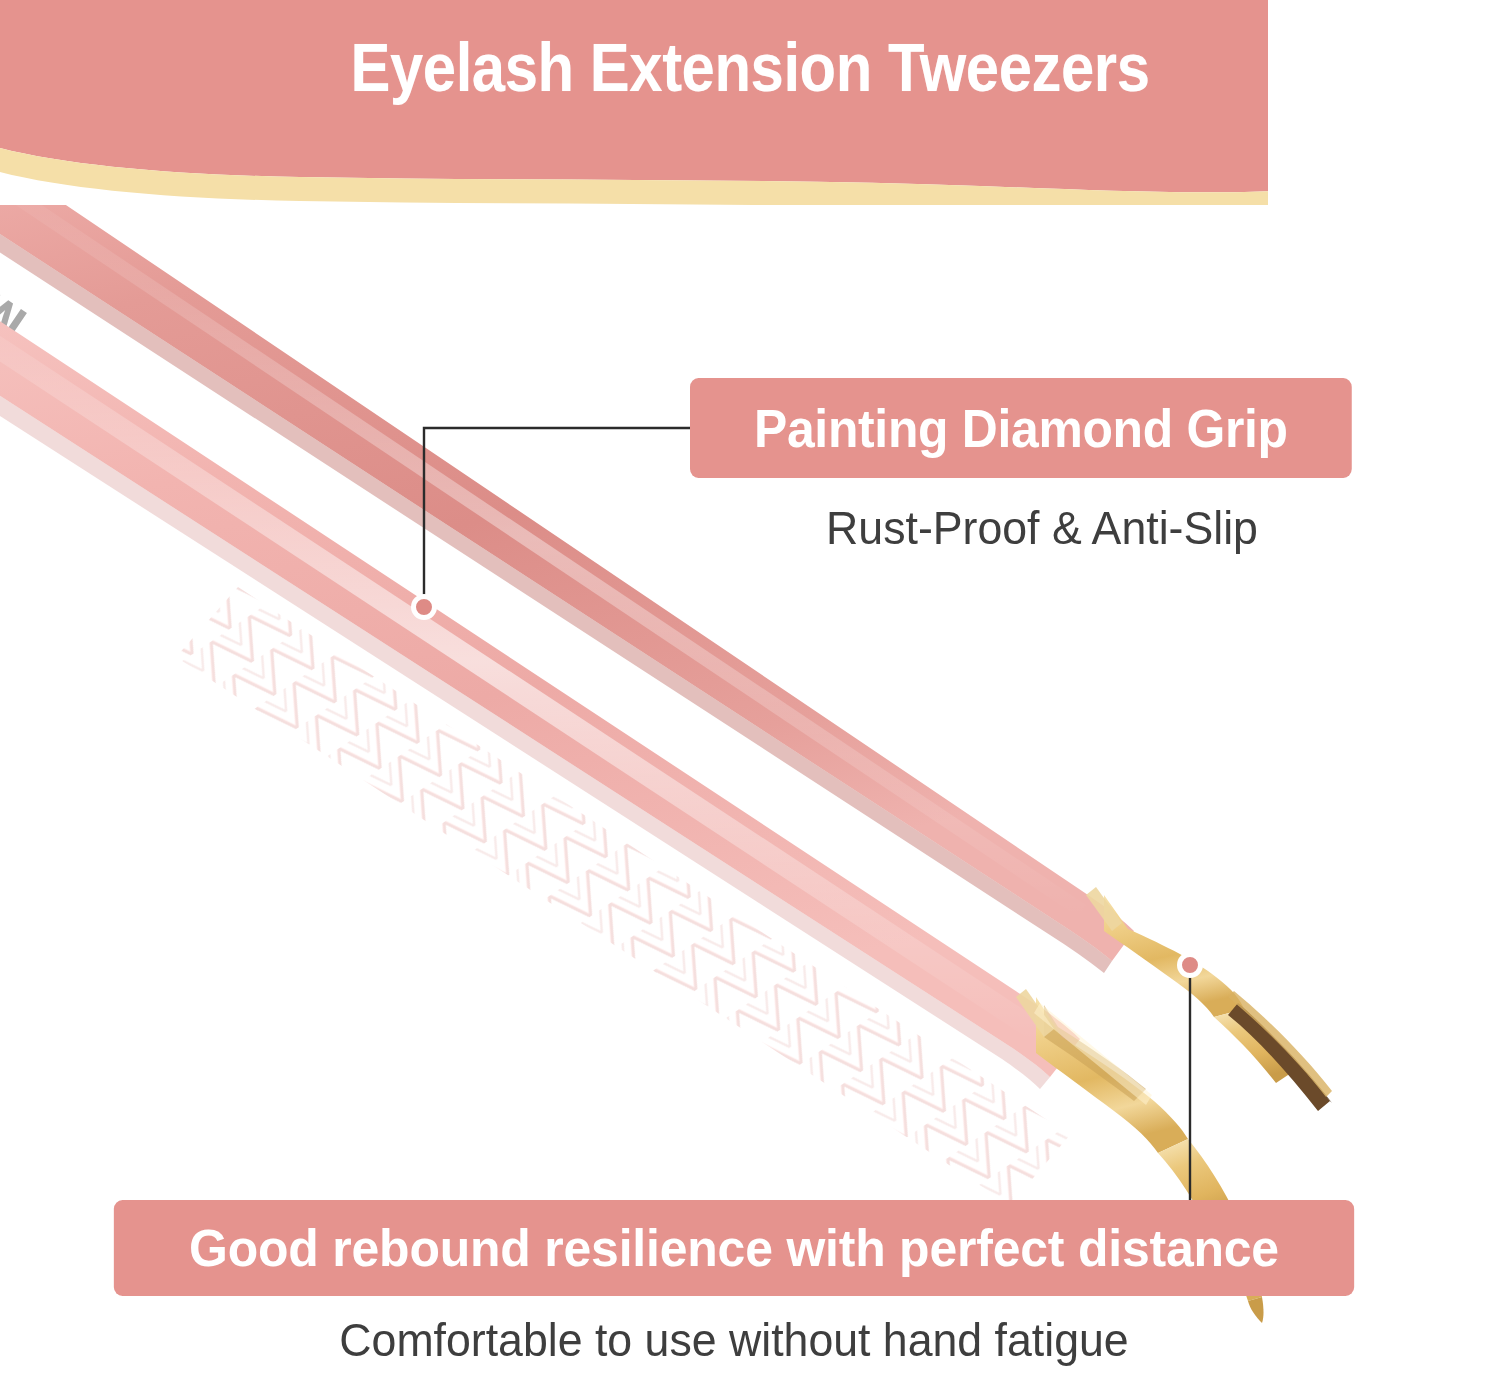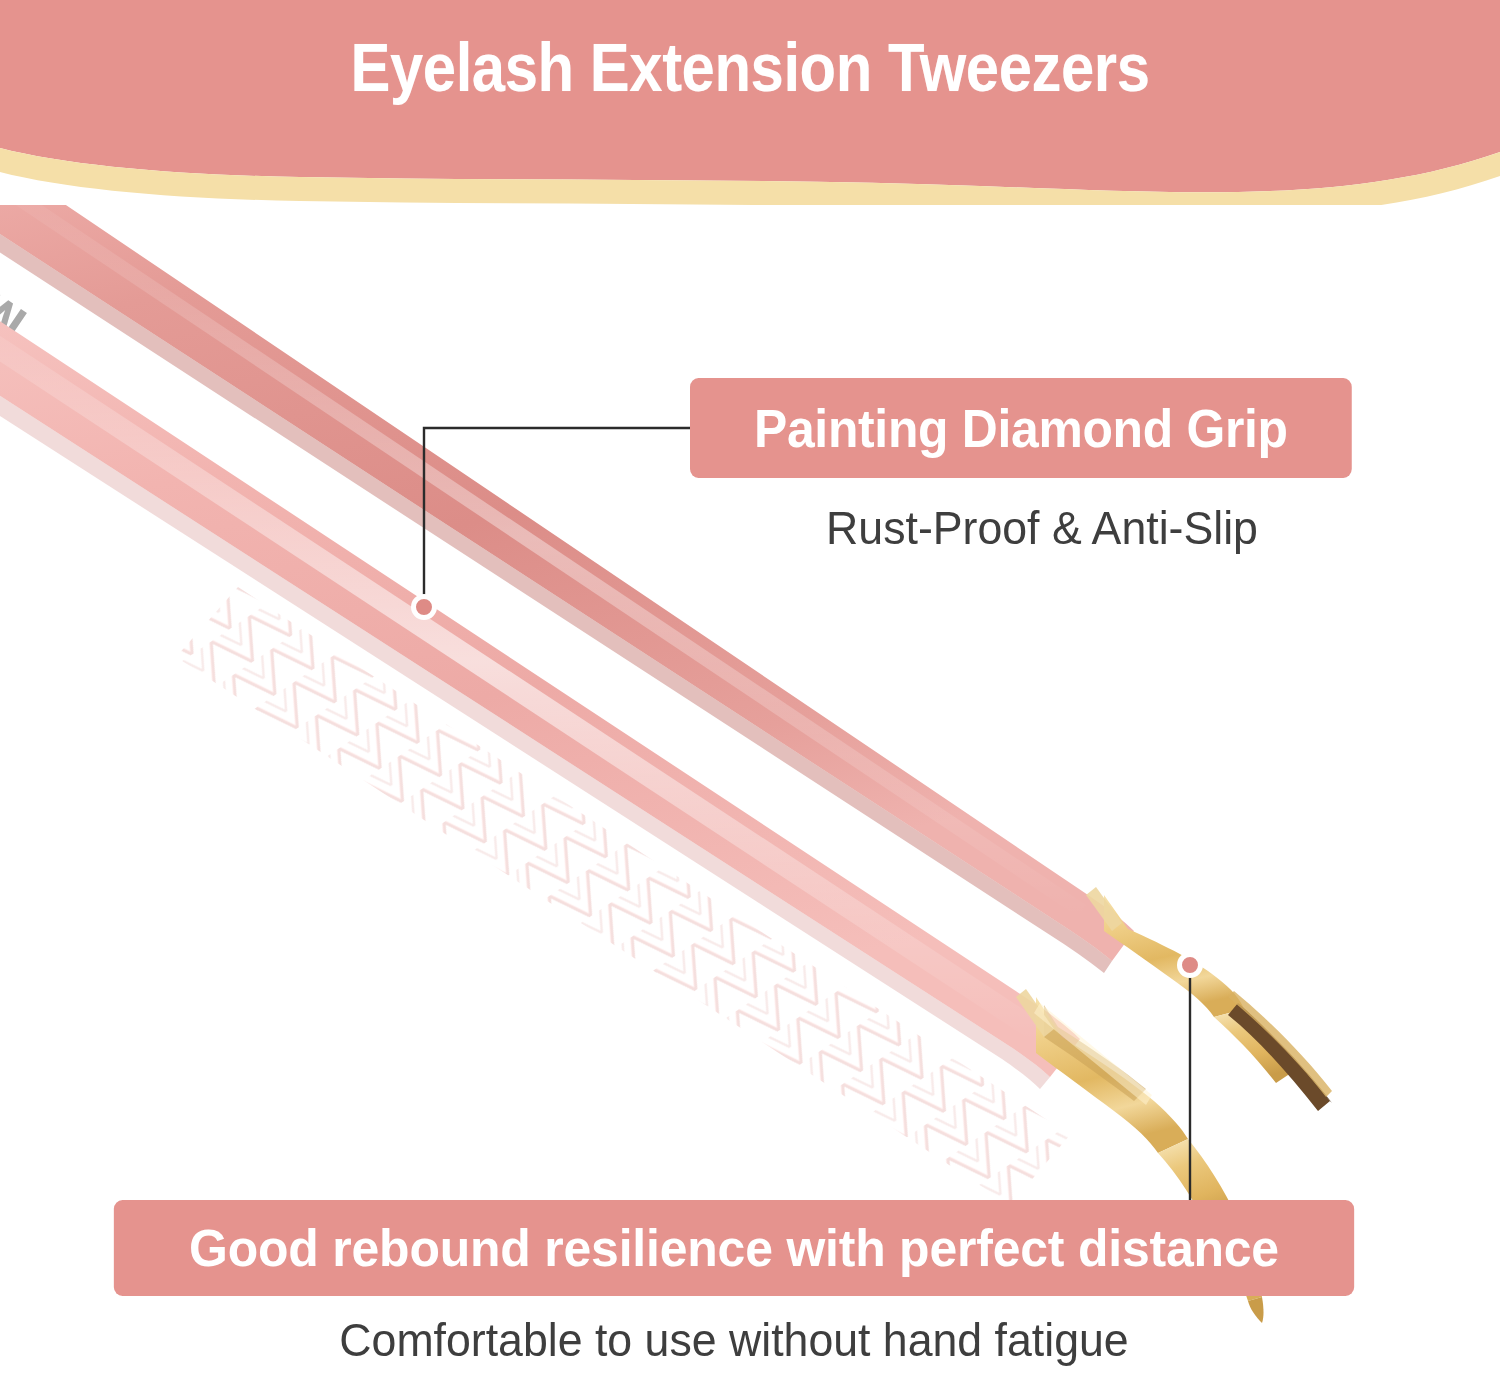--- a/index.html
+++ b/index.html
@@ -4,21 +4,21 @@
 <style>
   html,body{margin:0;padding:0;}
   body{
     width:1500px;height:1379px;position:relative;overflow:hidden;
     background:#ffffff;
     font-family:"Liberation Sans", sans-serif;
   }
 
   
   #header-banner{
-    position:absolute;left:0;top:0;width:1500px;height:205px;overflow:hidden;
+    position:absolute;left:0;top:0;width:1268px;height:205px;overflow:hidden;
   }
   #header-banner svg{position:absolute;left:0;top:0;}
   #header-title{
     position:absolute;left:0;top:32px;width:1500px;
     text-align:center;
     color:#ffffff;
     font-size:68px;
     font-weight:bold;
     letter-spacing:-0.5px;
     transform:scaleX(0.88);

